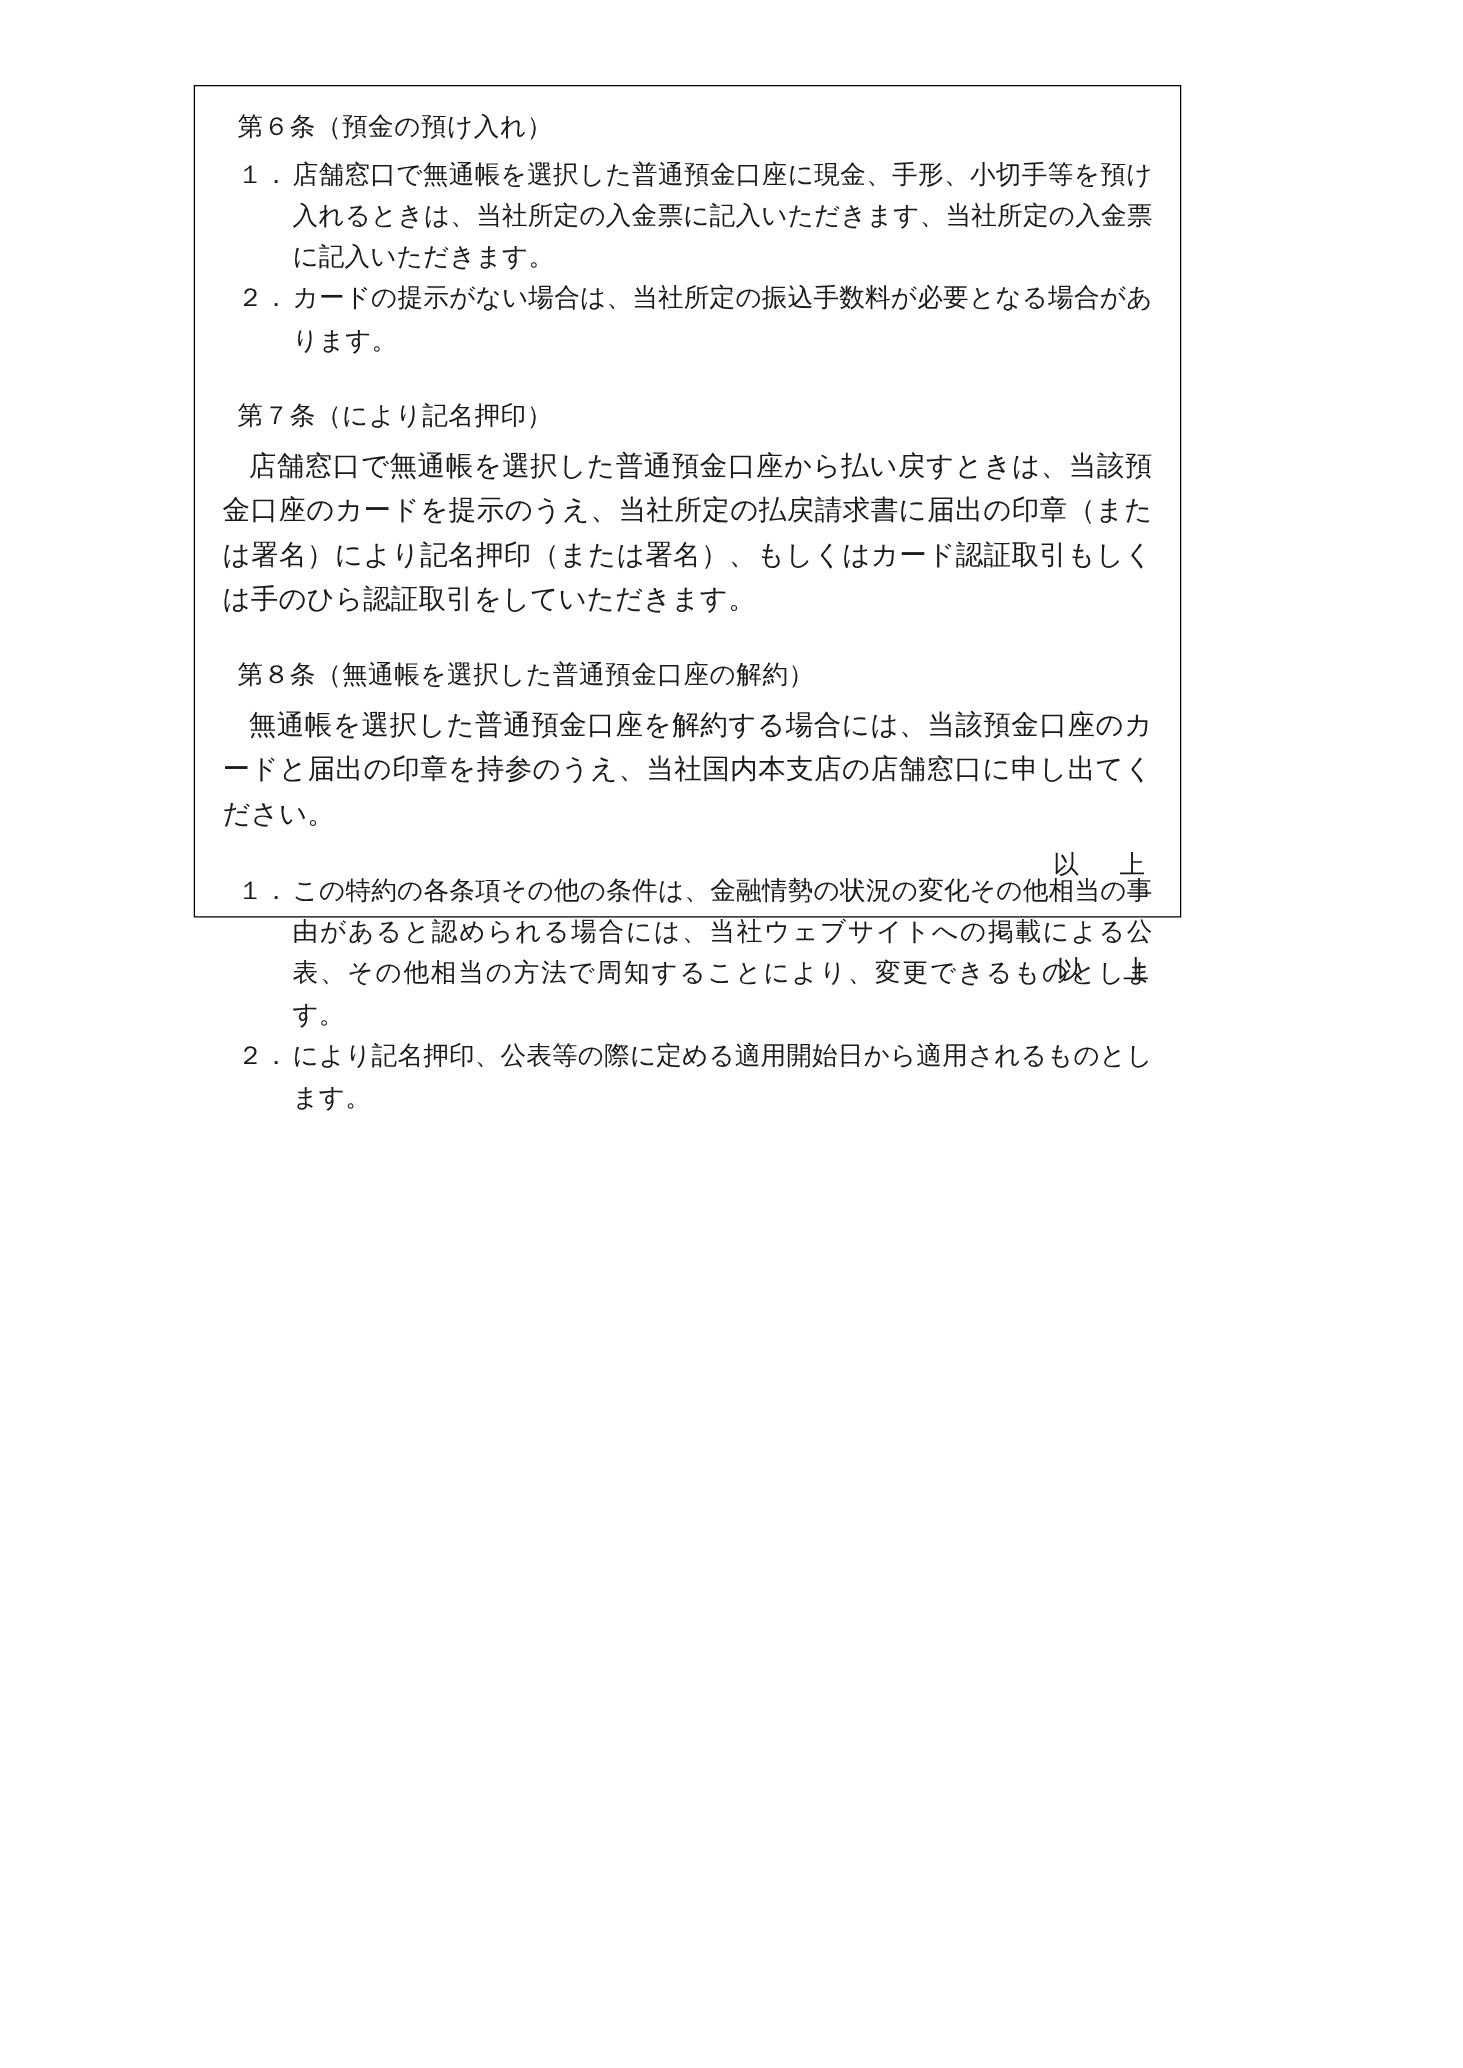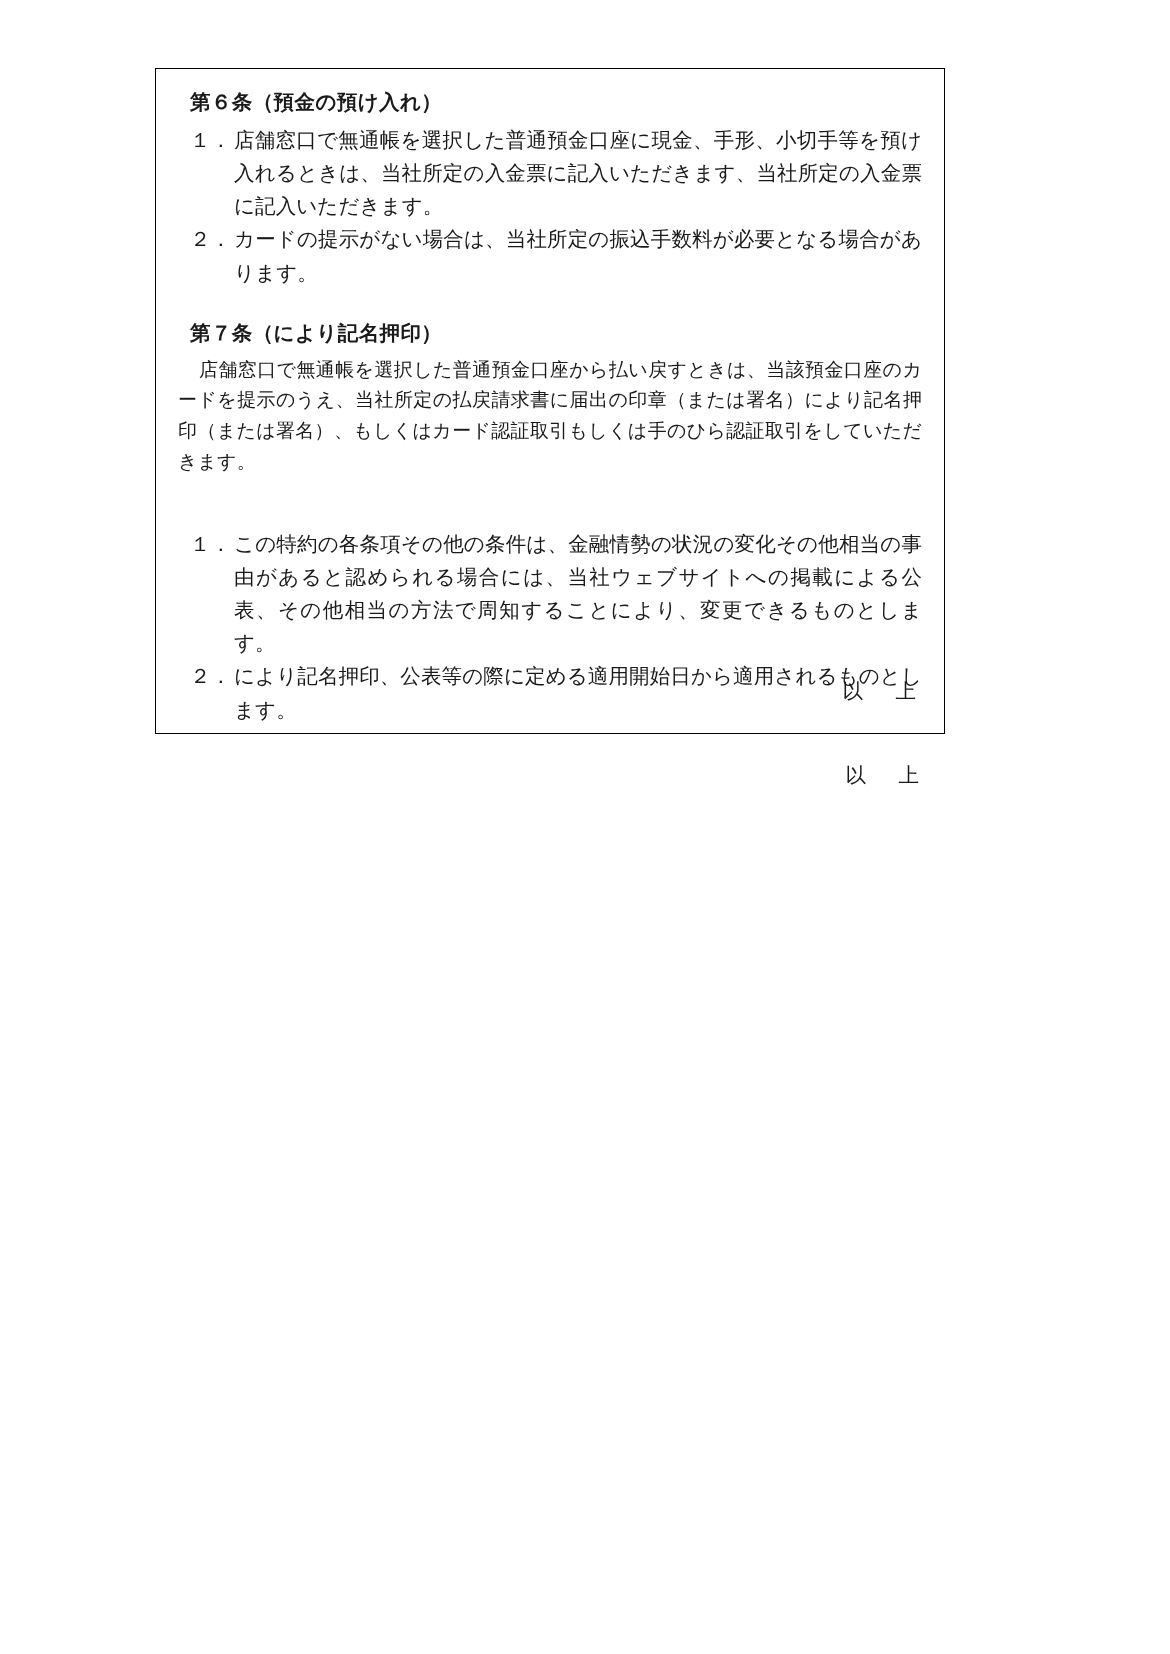--- a/index.html
+++ b/index.html
@@ -29,28 +29,28 @@
     width: 790px;
     height: 666px;
     border: 1.5px solid #000000;
     box-sizing: border-box;
     padding: 18px 22px 0 22px;
   }
   .article {
     margin-bottom: 6px;
   }
   .article-heading {
-    font-weight: bold;
+    font-weight: normal;
     font-size: 20.5px;
     line-height: 1.5;
     letter-spacing: 0.4px;
     margin: 0 0 6px 12px;
   }
   .para {
-    font-size: 19px;
+    font-size: 22px;
     line-height: 1.62;
     letter-spacing: 0.1px;
     margin: 0 0 0 0;
     text-align: justify;
     text-justify: inter-ideograph;
   }
   .para.indent {
     text-indent: 21px;
   }
   .numbered {
@@ -122,20 +122,24 @@
 
     <div class="gap-md"></div>
 
     <div class="article">
       <div class="article-heading">第７条（により記名押印）</div>
       <p class="para indent">店舗窓口で無通帳を選択した普通預金口座から払い戻すときは、当該預金口座のカードを提示のうえ、当社所定の払戻請求書に届出の印章（または署名）により記名押印（または署名）、もしくはカード認証取引もしくは手のひら認証取引をしていただきます。</p>
     </div>
 
     <div class="gap-md"></div>
 
+    <div class="article">
+      <div class="article-heading">第８条（無通帳を選択した普通預金口座の解約）</div>
+      <p class="para indent">無通帳を選択した普通預金口座を解約する場合には、当該預金口座のカードと届出の印章を持参のうえ、当社国内本支店の店舗窓口に申し出てください。</p>
+    </div>
 
     <div class="gap-md"></div>
 
     <div class="article">
       <div class="numbered">
         <span class="num">１．</span>
         <span class="txt">この特約の各条項その他の条件は、金融情勢の状況の変化その他相当の事由があると認められる場合には、当社ウェブサイトへの掲載による公表、その他相当の方法で周知することにより、変更できるものとします。</span>
       </div>
       <div class="numbered">
         <span class="num">２．</span>

